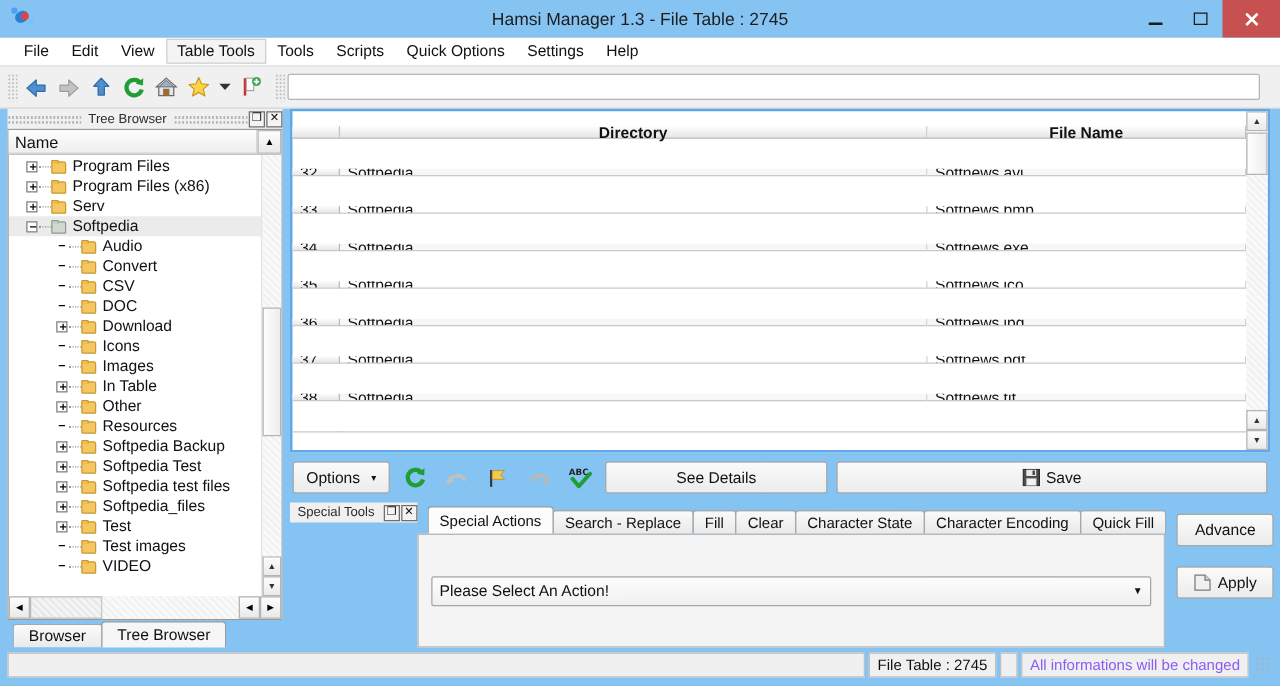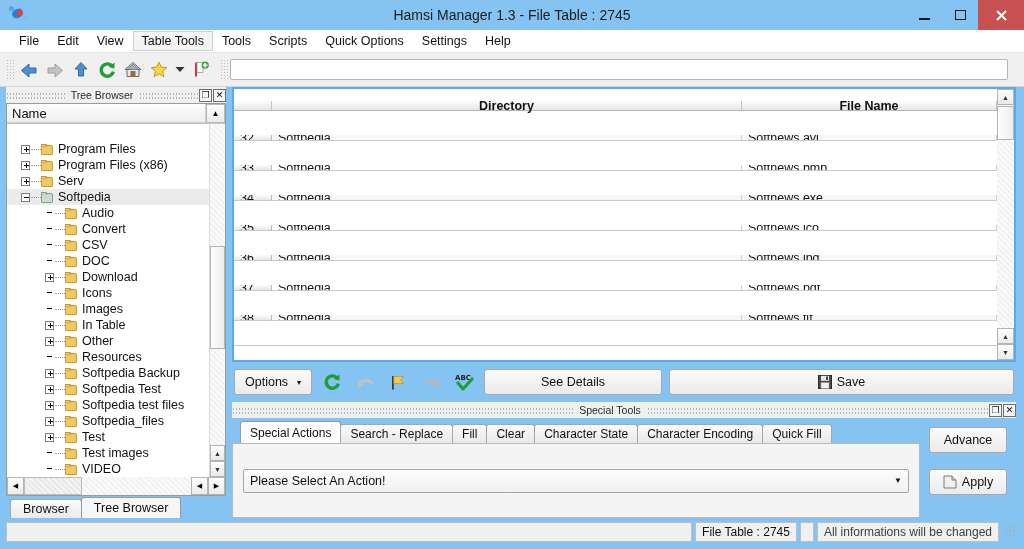--- a/index.html
+++ b/index.html
@@ -121,21 +121,21 @@
     font-size: 13px; color: #111;
     background: linear-gradient(#fdfdfd, #eeeeee);
     border: 1px solid #cfcfcf; border-top: none; border-left: none;
   }
   .tree-header .hbtn {
     width: 19px; display:flex; align-items:center; justify-content:center;
     background: linear-gradient(#fdfdfd, #e9e9e9);
     border: 1px solid #b9b9b9; font-size: 8px;
   }
   .tree-scrollarea { flex: 1; display: flex; min-height: 0; }
-  .tree-list { flex: 1; overflow: hidden; position: relative; padding-top: 1px; margin-top: 16px; }
+  .tree-list { flex: 1; overflow: hidden; position: relative; padding-top: 1px; }
   .tree-row {
     height: 16px; display: flex; align-items: center;
     font-size: 12.5px; color: #111; white-space: nowrap;
   }
   .tree-row.sel { background: #ebebeb; }
   .ind { display: inline-block; }
   .exp {
     width: 9px; height: 9px; border: 1px solid #7d7d7d; background: #fff;
     position: relative; flex: 0 0 9px; margin-right: 1px;
   }
@@ -216,21 +216,21 @@
     font-family: "Liberation Sans", sans-serif; font-size: 12.5px; color: #111;
     height: 26px; display: flex; align-items: center; justify-content: center;
     padding: 0 10px; gap: 5px; white-space: nowrap;
   }
   .btn-options { width: 78px; justify-content: space-between; }
   .icon-btn { width: 26px; height: 26px; display:flex; align-items:center; justify-content:center; background:none; border:none; }
   .btn-details { flex: 0 0 178px; }
   .btn-save { flex: 1; }
 
   
-  .tools-panel { flex: 0 0 116px; display: flex; flex-direction: column; }
+  .tools-panel { flex: 0 0 116px; display: flex; }
   .tools-body { flex: 1; display: flex; padding-top: 3px; }
   .tools-left { flex: 1; display: flex; flex-direction: column; min-width: 0; }
   .tabs-row { height: 22px; flex: 0 0 22px; display: flex; align-items: flex-end; padding-left: 8px; }
   .ttab {
     height: 19px; padding: 0 9px; display: flex; align-items: center;
     font-size: 12px; color: #111;
     background: linear-gradient(#fafafa,#e9e9e9);
     border: 1px solid #a8a8a8; border-bottom: none; border-radius: 3px 3px 0 0;
     margin-right: -1px; white-space: nowrap;
   }
@@ -250,21 +250,21 @@
      align-items: center; justify-content: flex-start; gap: 16px; padding-top: 6px; }
   .btn-wide { width: 78px; height: 26px; }
 
   
   .statusbar { flex: 0 0 31px; display: flex; align-items: center; padding: 3px 6px 6px 6px; gap: 3px; }
   .st-cell {
     height: 20px; background: #f0f0f0; border: 1px solid #bfbfbf;
     display: flex; align-items: center; padding: 0 6px; font-size: 12px; color:#111; white-space: nowrap;
   }
   .st-grow { flex: 1; }
-  .st-red { color: #404040; }
+  .st-red { color: #8b5cf6; }
   .st-small { width: 14px; padding: 0; }
   .resize-grip { width: 14px; height: 14px; margin-left: 2px;
     background-image: radial-gradient(#9fb6c9 1px, transparent 1px);
     background-size: 4px 4px; }
   svg { display: block; }
 </style>
 </head>
 <body>
 
 <div class="window">

